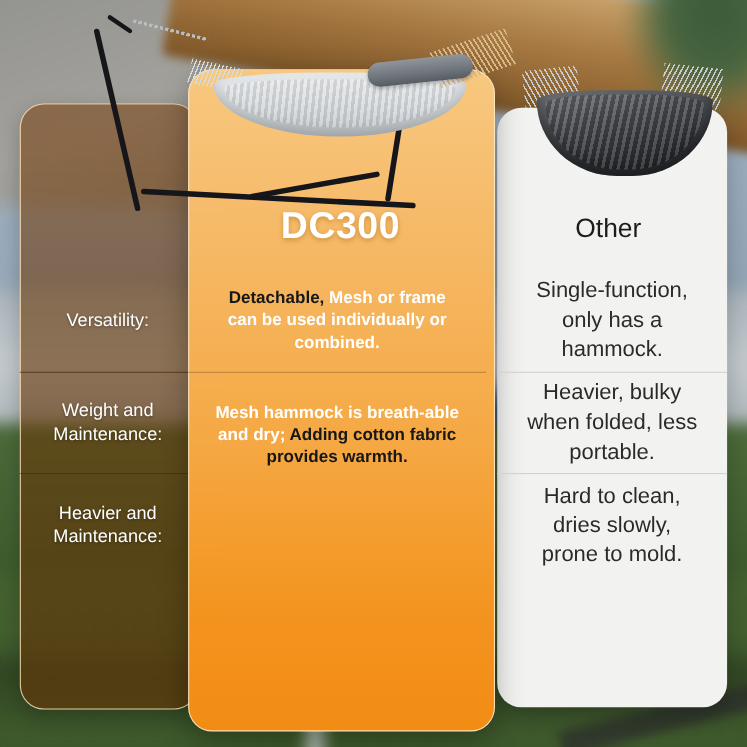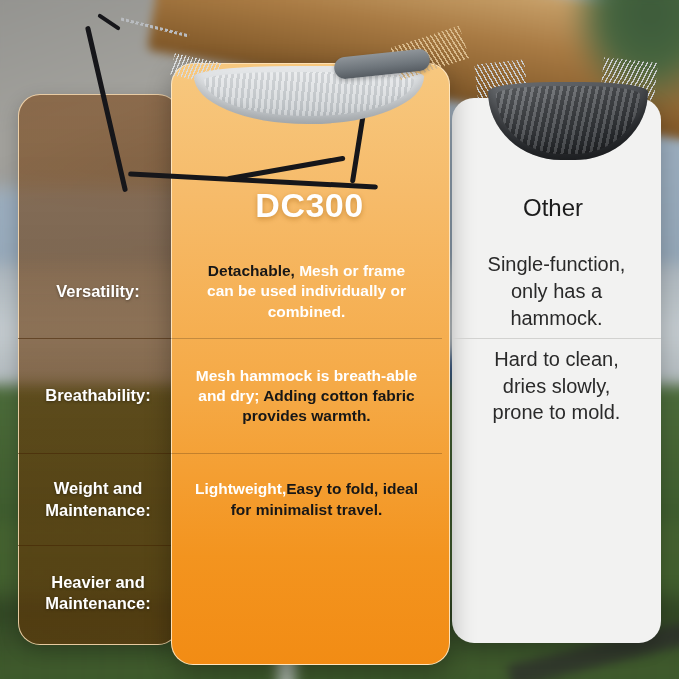--- a/index.html
+++ b/index.html
@@ -131,21 +131,21 @@
   .labels-col .row + .row{border-top:1px solid rgba(70,36,4,.55);}
 
   .r1{height:93px;}
   .r2{height:115px;}
   .r3{height:92px;}
   .r4{height:95px;}
 
   .cell{display:flex;align-items:center;justify-content:center;height:100%;
     padding:0 10px;box-sizing:border-box;text-align:center;}
 
-  .lbl{font-size:16.5px;font-weight:bold;color:#ffffff;line-height:1.28;
+  .lbl{font-size:16.5px;font-weight:normal;color:#ffffff;line-height:1.28;
     text-shadow:0 1px 3px rgba(0,0,0,.4);}
   .ctext{font-size:15.5px;font-weight:bold;line-height:1.30;color:#ffffff;
     padding:0 12px;}
   .ctext .k{color:#171717;}
   .ctext .w{color:#ffffff;}
   .rtext{font-size:20px;color:#2a2a2a;line-height:1.34;padding:0 14px;}
 </style>
 </head>
 <body>
 
@@ -191,25 +191,20 @@
 
   <div class="hdr-center">DC300</div>
   <div class="hdr-right">Other</div>
 
   <div class="labels-col">
     <div class="row r1">
       <div class="cell">
           <span class="lbl">Versatility:</span>
         </div>
     </div>
-    <div class="row r2">
-      <div class="cell">
-          <span class="lbl">Breathability:</span>
-        </div>
-    </div>
     <div class="row r3">
       <div class="cell">
           <span class="lbl">Weight and Maintenance:</span>
         </div>
     </div>
     <div class="row r4">
       <div class="cell">
           <span class="lbl">Heavier and Maintenance:</span>
         </div>
     </div>
@@ -219,33 +214,33 @@
     <div class="row r1">
       <div class="cell">
           <span class="ctext"><span class="k">Detachable,</span><span class="w"> Mesh or frame can be used individually or combined.</span></span>
         </div>
     </div>
     <div class="row r2">
       <div class="cell">
           <span class="ctext"><span class="w">Mesh hammock is breath-able and dry;</span><span class="k"> Adding cotton fabric provides warmth.</span></span>
         </div>
     </div>
-    <div class="row r3">
-      <div class="cell">
-          <span class="ctext"><span class="w">Lightweight,</span><span class="k">Easy to fold, ideal for minimalist travel.</span></span>
-        </div>
-    </div>
   </div>
 
   <div class="right-col">
     <div class="row r1">
       <div class="cell">
           <span class="rtext">Single-function, only has a hammock.</span>
         </div>
     </div>
+    <div class="row r3">
+      <div class="cell">
+          <span class="rtext">Heavier, bulky when folded, less portable.</span>
+        </div>
+    </div>
     <div class="row r4">
       <div class="cell">
           <span class="rtext">Hard to clean, dries slowly, prone to mold.</span>
         </div>
     </div>
   </div>
 
 </div>
 
 </body></html>

